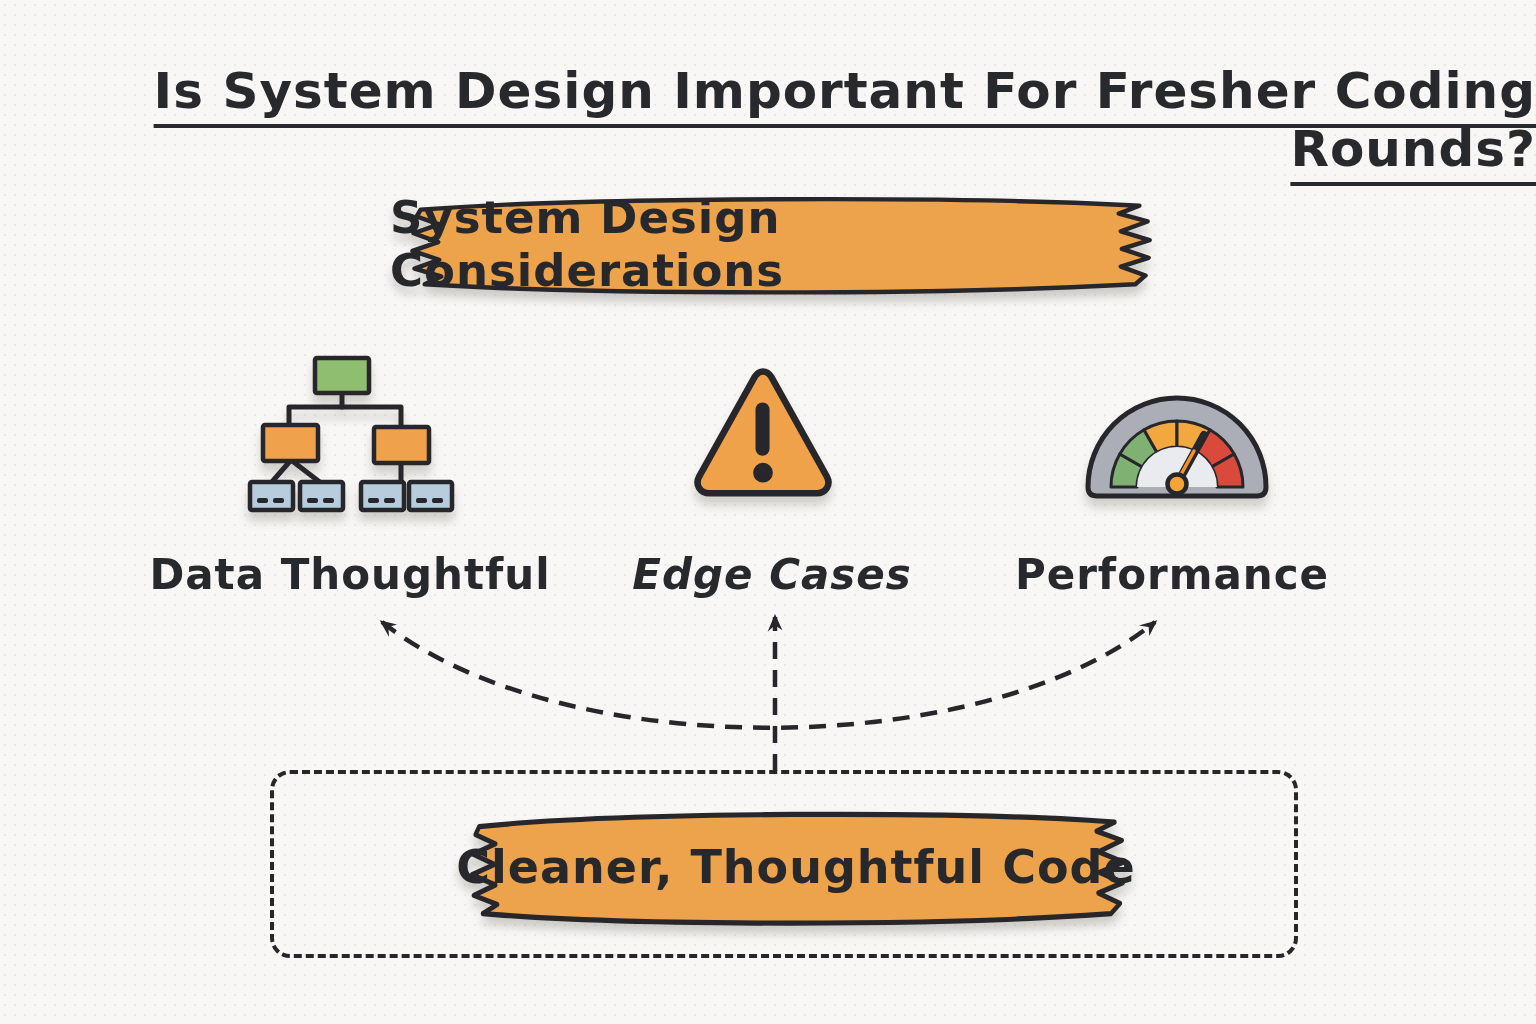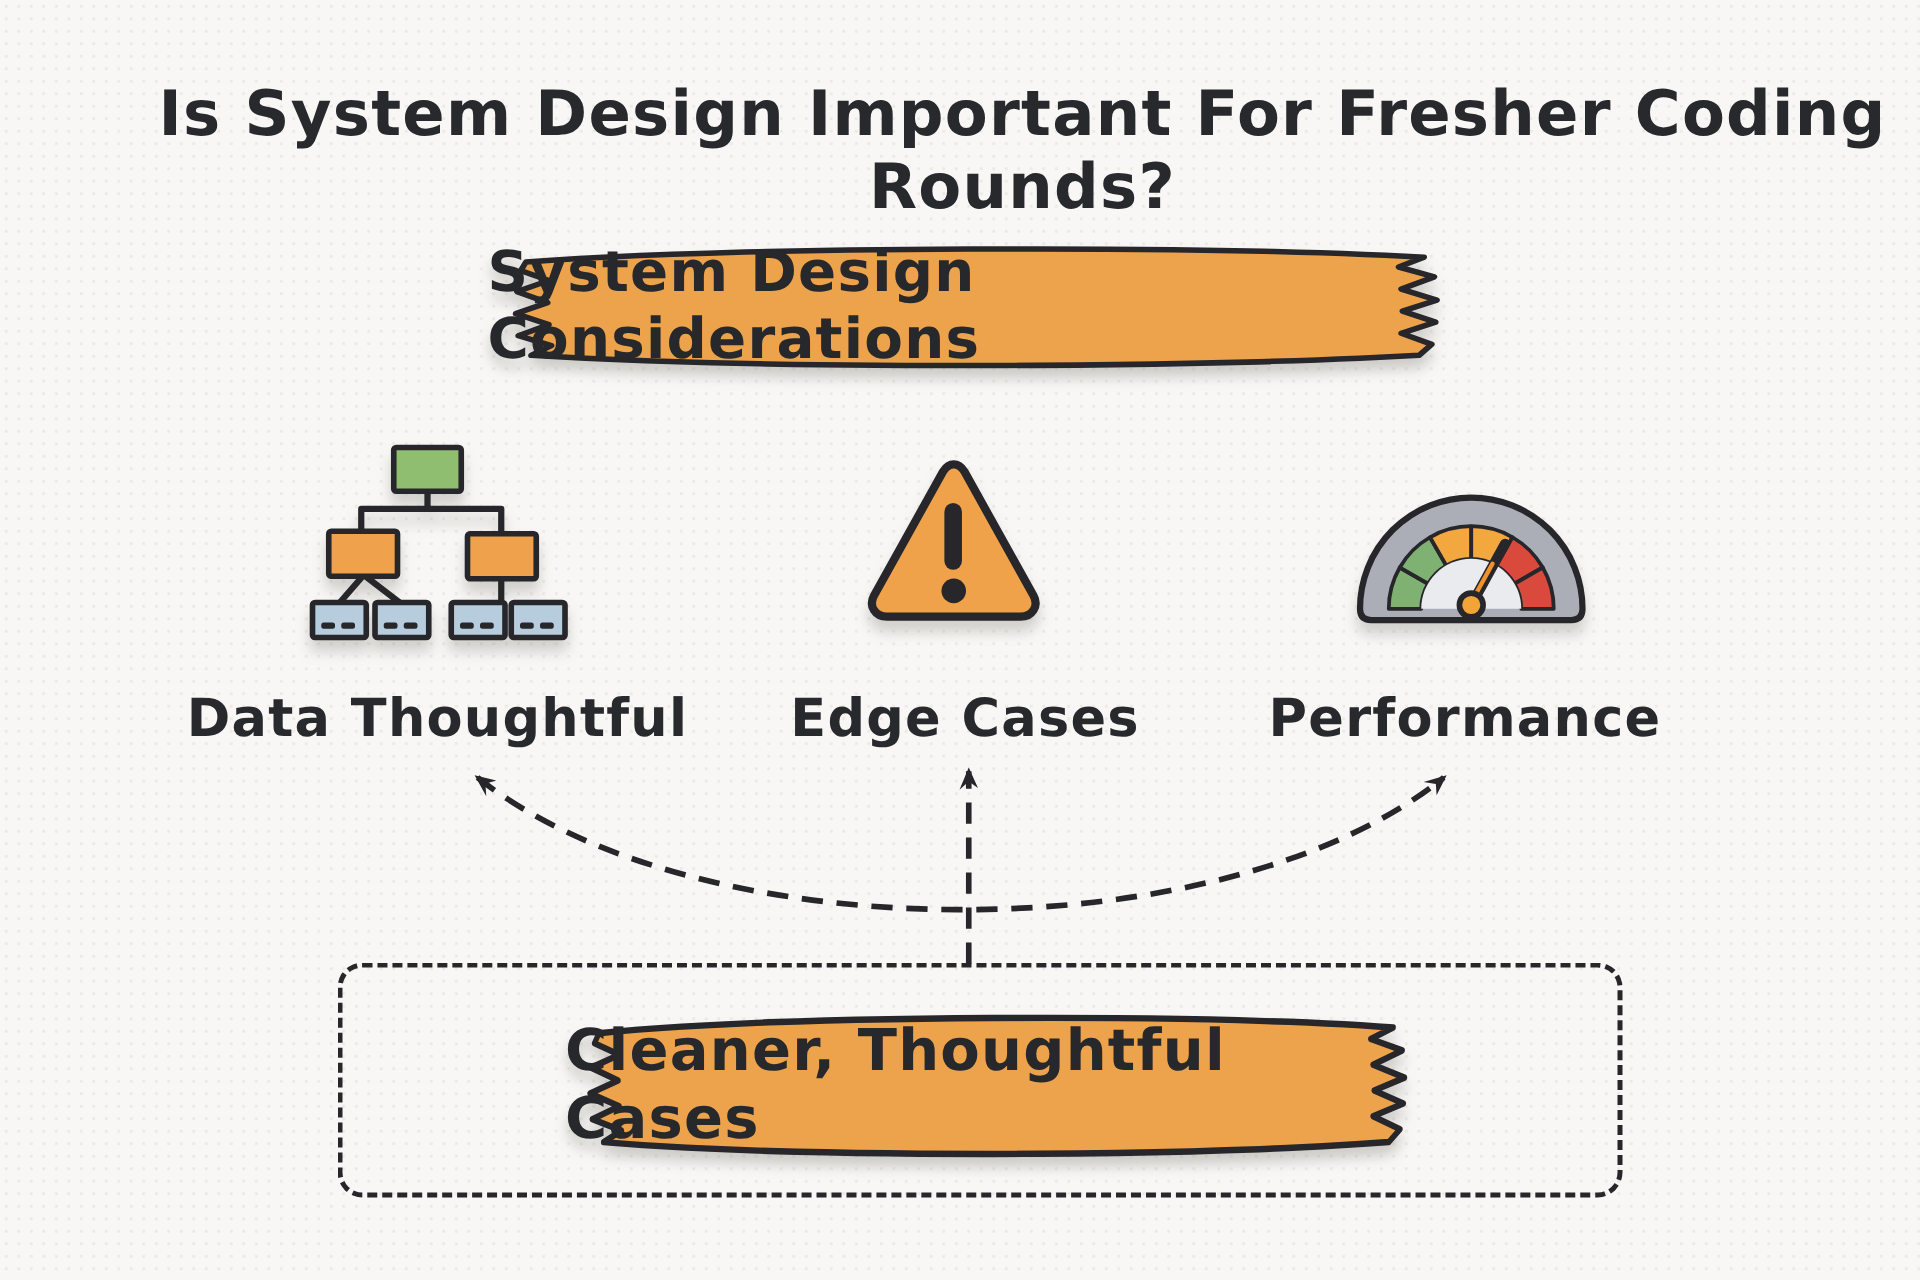--- a/index.html
+++ b/index.html
@@ -16,25 +16,26 @@
     overflow: hidden;
     background-color: #f8f7f5;
     background-image: radial-gradient(rgba(170,165,155,0.16) 1.2px, transparent 1.3px);
     background-size: 10px 10px;
   }
   
   .title {
     position: absolute;
     top: 62px; left: 0; right: 0;
     padding-left: 100px;
-    text-align: center;
+    text-align: right;
     font-size: 50px;
     font-weight: 600;
     letter-spacing: 1px;
     color: #28292d;
+    text-decoration: underline;
     text-decoration-thickness: 4px;
     text-underline-offset: 16px;
     text-decoration-skip-ink: auto;
   }
   
   .banner {
     position: absolute;
     filter: drop-shadow(0 8px 5px rgba(95,90,80,0.28));
   }
   .banner svg { position: absolute; inset: 0; width: 100%; height: 100%; }
@@ -61,21 +62,21 @@
     top: 550px;
     font-size: 42px;
     font-weight: 600;
     color: #28292d;
     letter-spacing: 1px;
     text-align: center;
     transform: translateX(-50%);
     white-space: nowrap;
   }
   .label-ds  { left: 350px; }
-  .label-ec  { left: 772px; }
+  .label-ec  { left: 772px; font-style: italic; }
   .label-pf  { left: 1172px; text-align: right; }
   
   .arrows {
     position: absolute;
     left: 250px; top: 595px; width: 960px; height: 190px;
   }
   
   .dashed-box {
     position: absolute;
     left: 270px; top: 770px;
@@ -174,16 +175,16 @@
 
   <div class="dashed-box"></div>
 
   <div class="banner result-banner">
     <svg viewBox="0 0 760 110" preserveAspectRatio="none">
       <path d="M 30,18 C 190,5 560,4 732,14
                L 712,22 L 740,30 L 714,40 L 742,49 L 715,58 L 741,67 L 714,76 L 738,85 L 728,94
                C 540,105 200,105 34,94
                L 50,86 L 24,78 L 48,69 L 22,60 L 47,51 L 23,42 L 48,33 L 26,25 Z" fill="#EDA24C" stroke="#26262B" stroke-width="4.5" stroke-linejoin="round"></path>
     </svg>
-    <span class="banner-text">Cleaner, Thoughtful Cases</span>
+    <span class="banner-text">Cleaner, Thoughtful Code</span>
   </div>
 
 </div>
 
 </body></html>

